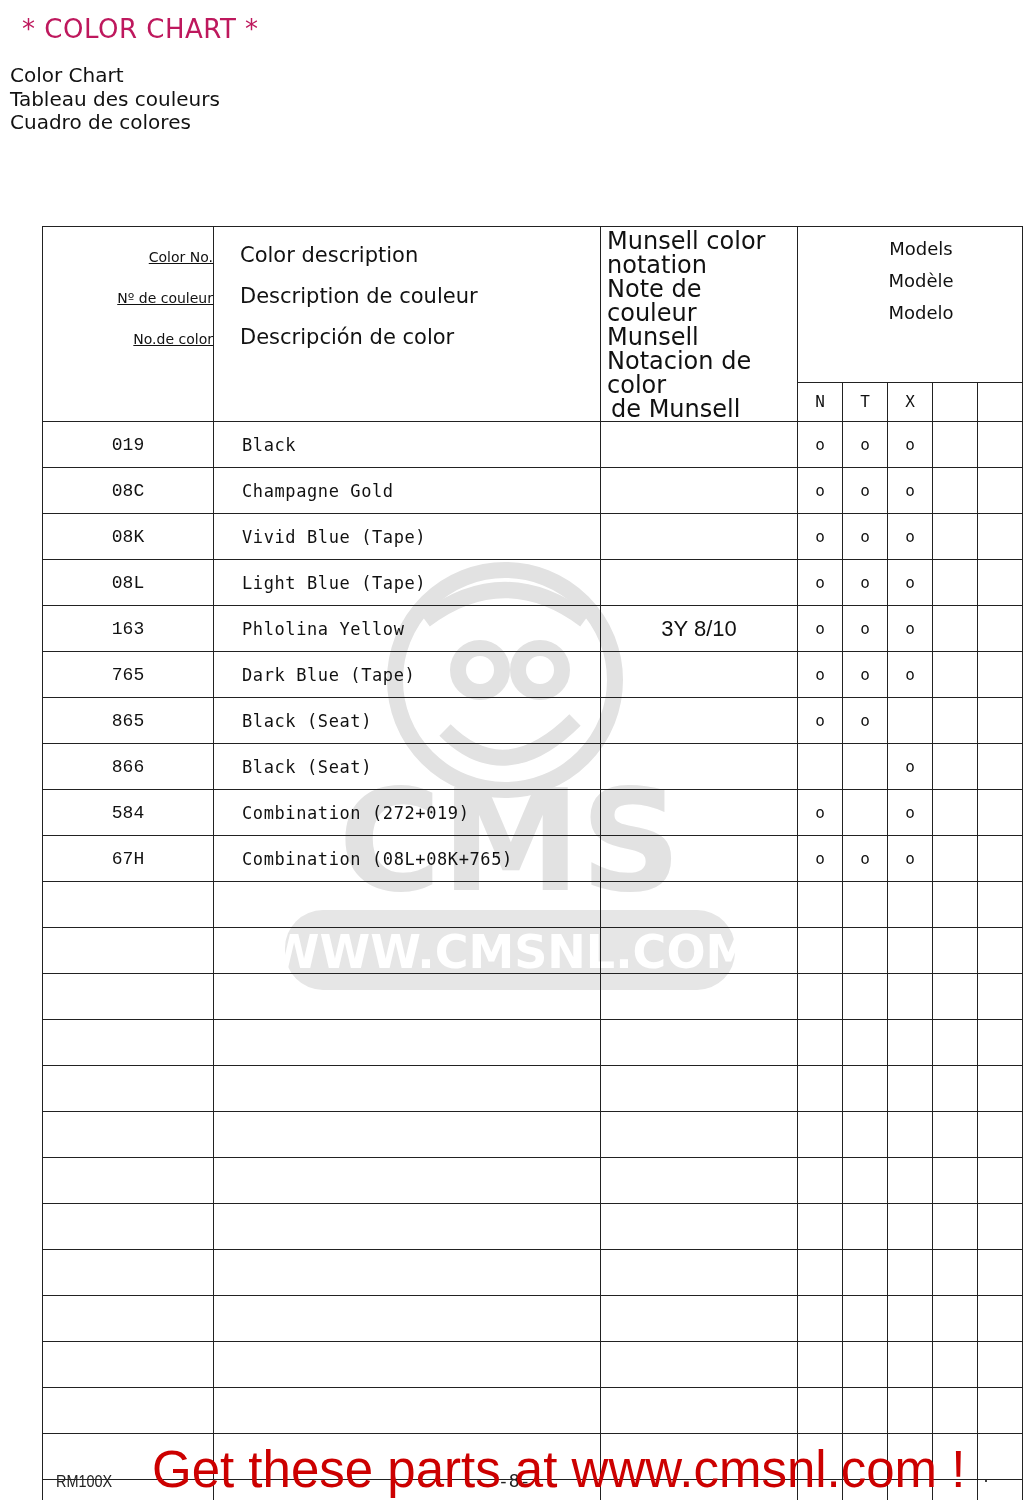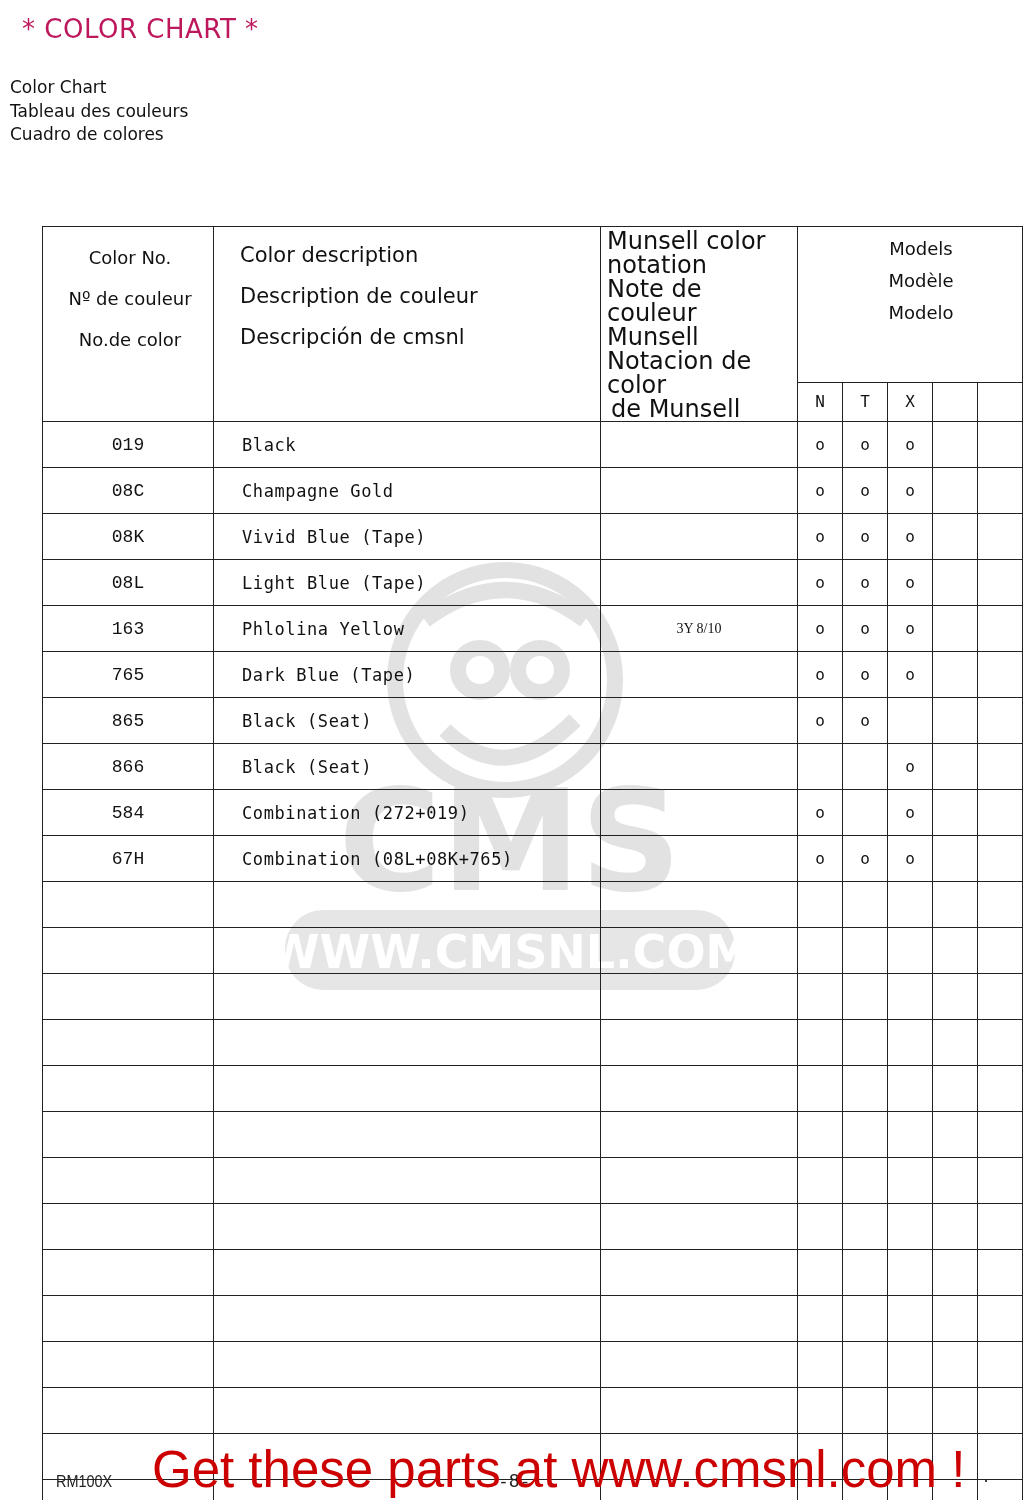--- a/index.html
+++ b/index.html
@@ -1,33 +1,33 @@
 <!DOCTYPE html>
 <html><head>
 <meta charset="utf-8">
 <style>
   html, body { margin: 0; padding: 0; background: #ffffff; }
   body { width: 1023px; height: 1500px; position: relative; overflow: hidden; font-family: "DejaVu Sans", sans-serif; color: #111; }
   .page-title { position: absolute; left: 22px; top: 14px; font-family: "DejaVu Sans", sans-serif; font-size: 26px; color: #be185d; letter-spacing: 0.5px; }
-  .subtitles { position: absolute; left: 10px; top: 64px; font-size: 17px; line-height: 23.5px; color: #111; margin-top: 12px; }
+  .subtitles { position: absolute; left: 10px; top: 64px; font-size: 20px; line-height: 23.5px; color: #111; }
   .subtitles div { white-space: nowrap; }
 
   .watermark { position: absolute; left: 275px; top: 530px; width: 470px; height: 470px; pointer-events: none; z-index: 0; }
 
   table.chart { position: absolute; left: 42px; top: 226px; border-collapse: collapse; table-layout: fixed; z-index: 1; background: transparent; }
   table.chart td, table.chart th { border: 1.4px solid #222; padding: 0; font-weight: normal; background: transparent; }
-  .hdr-colno { width: 166px; vertical-align: top; font-size: 18px; line-height: 41px; padding-left: 4px !important; padding-top: 10px !important; text-align: center; }
+  .hdr-colno { width: 166px; vertical-align: top; font-size: 14px; line-height: 41px; padding-left: 4px !important; padding-top: 10px !important; text-align: right; text-decoration: underline; }
   .hdr-desc { width: 360px; vertical-align: top; font-size: 21px; line-height: 41px; padding-left: 26px !important; padding-top: 8px !important; text-align: left; }
   .hdr-munsell { width: 190px; vertical-align: top; font-size: 24px; line-height: 24px; padding-left: 6px !important; padding-top: 2px !important; text-align: left; }
   .hdr-models { vertical-align: top; font-size: 18px; line-height: 32px; padding-left: 22px !important; padding-top: 6px !important; text-align: center; border-bottom: 1.4px solid #222; }
   .model-col { width: 44px; height: 28px; text-align: center; font-family: "DejaVu Sans Mono", monospace; font-size: 16px; }
 
   td.code { text-align: center; font-family: Liberation Mono, monospace; font-size: 18px; }
   td.desc { text-align: left; padding-left: 28px !important; font-family: "DejaVu Sans Mono", monospace; font-size: 17px; letter-spacing: 0.6px; }
-  td.munsell { text-align: center; font-family: Liberation Serif, serif; font-size: 14px; }
+  td.munsell { text-align: center; font-family: Liberation Sans, sans-serif; font-size: 22px; }
   td.mark { text-align: center; font-family: "DejaVu Sans Mono", monospace; font-size: 16px; }
   tr.data-row td { height: 45px; }
   tr.data-row td.code, tr.data-row td.desc, tr.data-row td.munsell { vertical-align: middle; }
 
   .footer-model { position: absolute; left: 56px; top: 1472px; font-family: "Liberation Sans", sans-serif; font-size: 17px; color: #222; transform: scaleX(0.85); transform-origin: left; }
   .footer-page { position: absolute; left: 498px; top: 1470px; font-family: "DejaVu Sans Mono", monospace; font-size: 18px; color: #222; }
   .promo { position: absolute; left: 152px; top: 1440px; font-family: "Liberation Sans", sans-serif; font-size: 51px; color: #cc0000; white-space: nowrap; z-index: 2; text-decoration: none; }
   .dot { position: absolute; left: 985px; top: 1480px; width: 2px; height: 2px; background: #444; }
 </style>
 </head>
@@ -68,21 +68,21 @@
   <thead>
     <tr>
       <th class="hdr-colno" rowspan="2">
         <div>Color No.</div>
         <div>Nº de couleur</div>
         <div>No.de color</div>
       </th>
       <th class="hdr-desc" rowspan="2">
         <div>Color description</div>
         <div>Description de couleur</div>
-        <div>Descripción de cmsnl</div>
+        <div>Descripción de color</div>
       </th>
       <th class="hdr-munsell" rowspan="2">
         <div>Munsell color</div>
         <div>notation</div>
         <div>Note de couleur</div>
         <div>Munsell</div>
         <div>Notacion de color</div>
         <div style="padding-left:4px">de Munsell</div>
       </th>
       <th class="hdr-models" colspan="5" style="height:108px">

